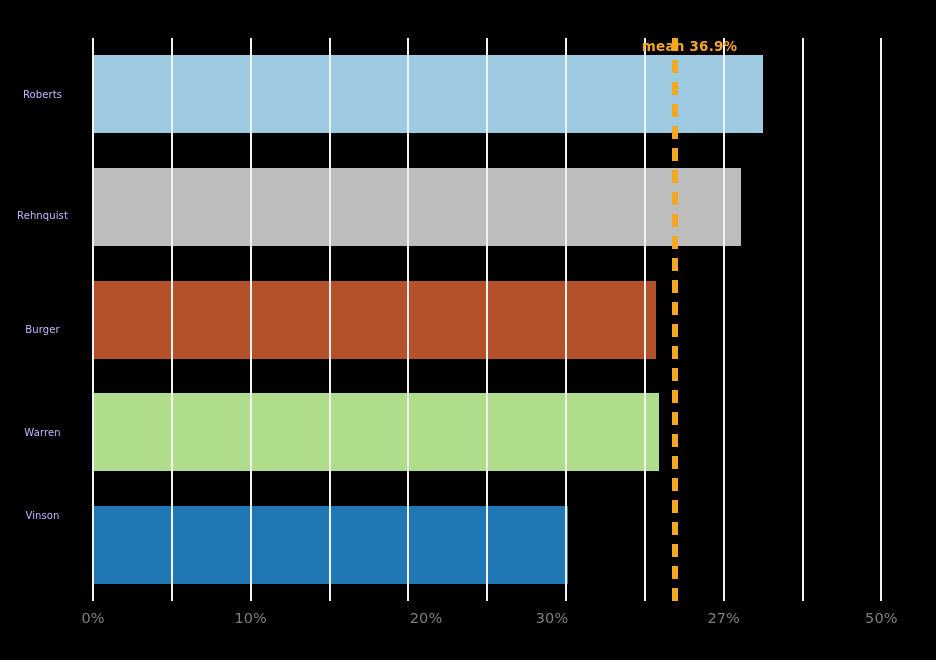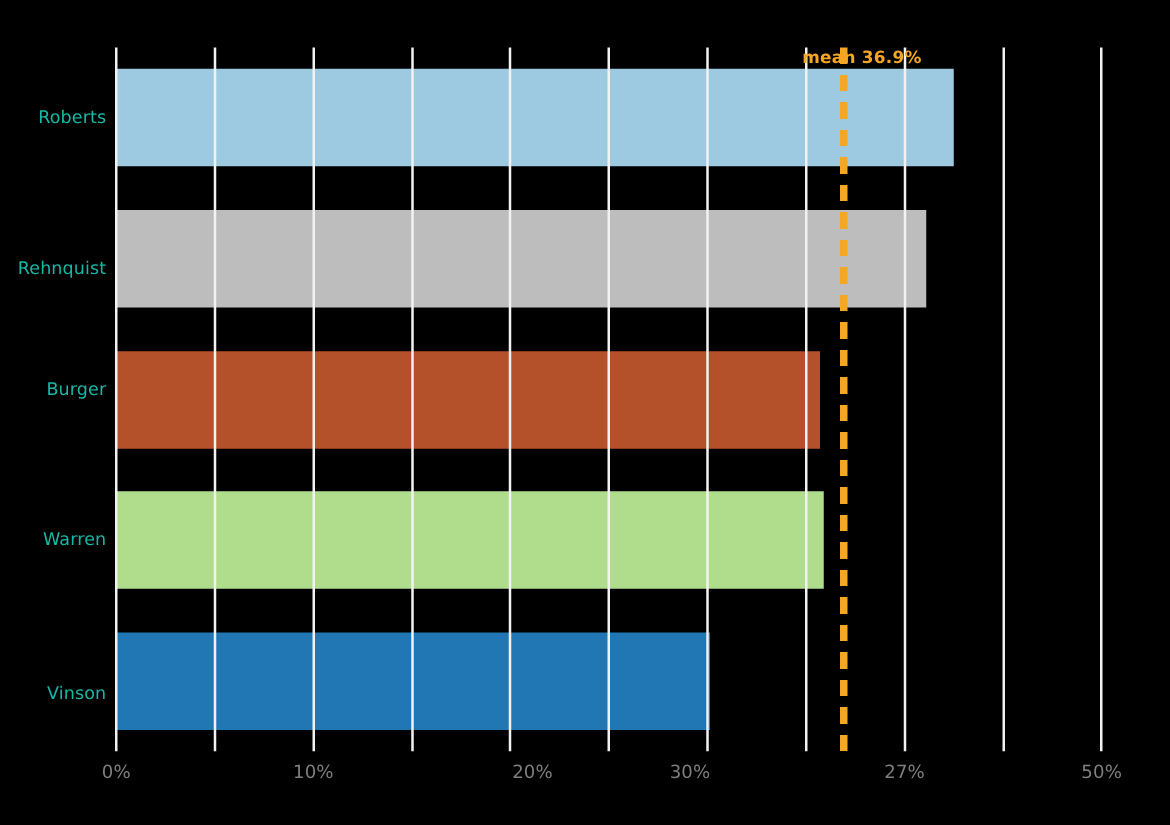--- a/index.html
+++ b/index.html
@@ -56,23 +56,23 @@
     position: absolute;
     left: 0;
     top: 38px;
     width: 85px;
     height: 563px;
   }
   .ylabel {
     position: absolute;
     right: 0;
     width: 85px;
-    text-align: right;
-    color: #14b8a6;
-    font-size: 14px;
+    text-align: center;
+    color: #c4b5fd;
+    font-size: 10px;
     letter-spacing: 0.1px;
     white-space: nowrap;
     transform: translateY(-50%);
   }
 
   
   .xlabels {
     position: absolute;
     left: 0;
     top: 610px;
@@ -141,23 +141,23 @@
 
   <div class="plot-area" id="mean-layer">
     <div class="mean-line" id="mean-line" style="left: 578.802px;"></div>
   </div>
 
   <div class="mean-label" id="mean-label" style="left: 629.802px; top: 38px; padding-left: 12px;">mean 36.9%</div>
 
   <div class="ylabels" id="ylabels">
       <div class="ylabel" style="top: 56.3px;">Roberts</div>
       <div class="ylabel" style="top: 177px;">Rehnquist</div>
-      <div class="ylabel" style="top: 274px;">Burger</div>
+      <div class="ylabel" style="top: 291px;">Burger</div>
       <div class="ylabel" style="top: 394.1px;">Warren</div>
-      <div class="ylabel" style="top: 517px; margin-left: 40px;">Vinson</div>
+      <div class="ylabel" style="top: 477px; margin-left: 40px;">Vinson</div>
     </div>
 
   <div class="xlabels" id="xlabels">
       <div class="xlabel" style="left: 93px;">0%</div>
       <div class="xlabel" style="left: 250.67px; text-align: center;">10%</div>
       <div class="xlabel" style="left: 426px;">20%</div>
       <div class="xlabel" style="left: 552px;">30%</div>
       <div class="xlabel" style="left: 723.68px;">27%</div>
       <div class="xlabel" style="left: 881.35px;">50%</div>
     </div>

